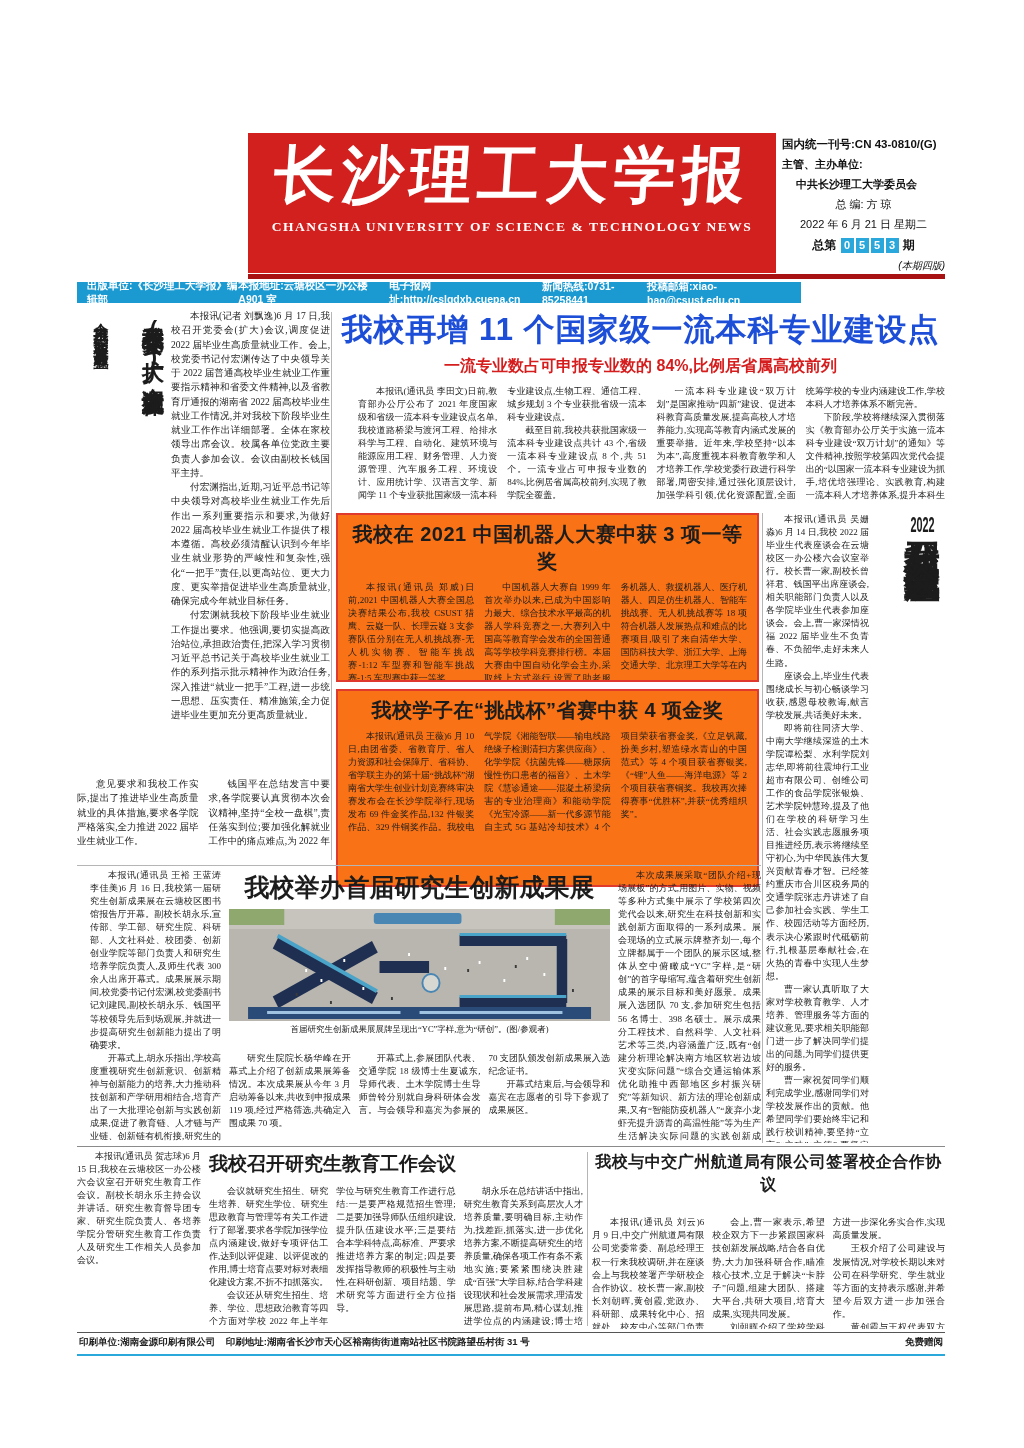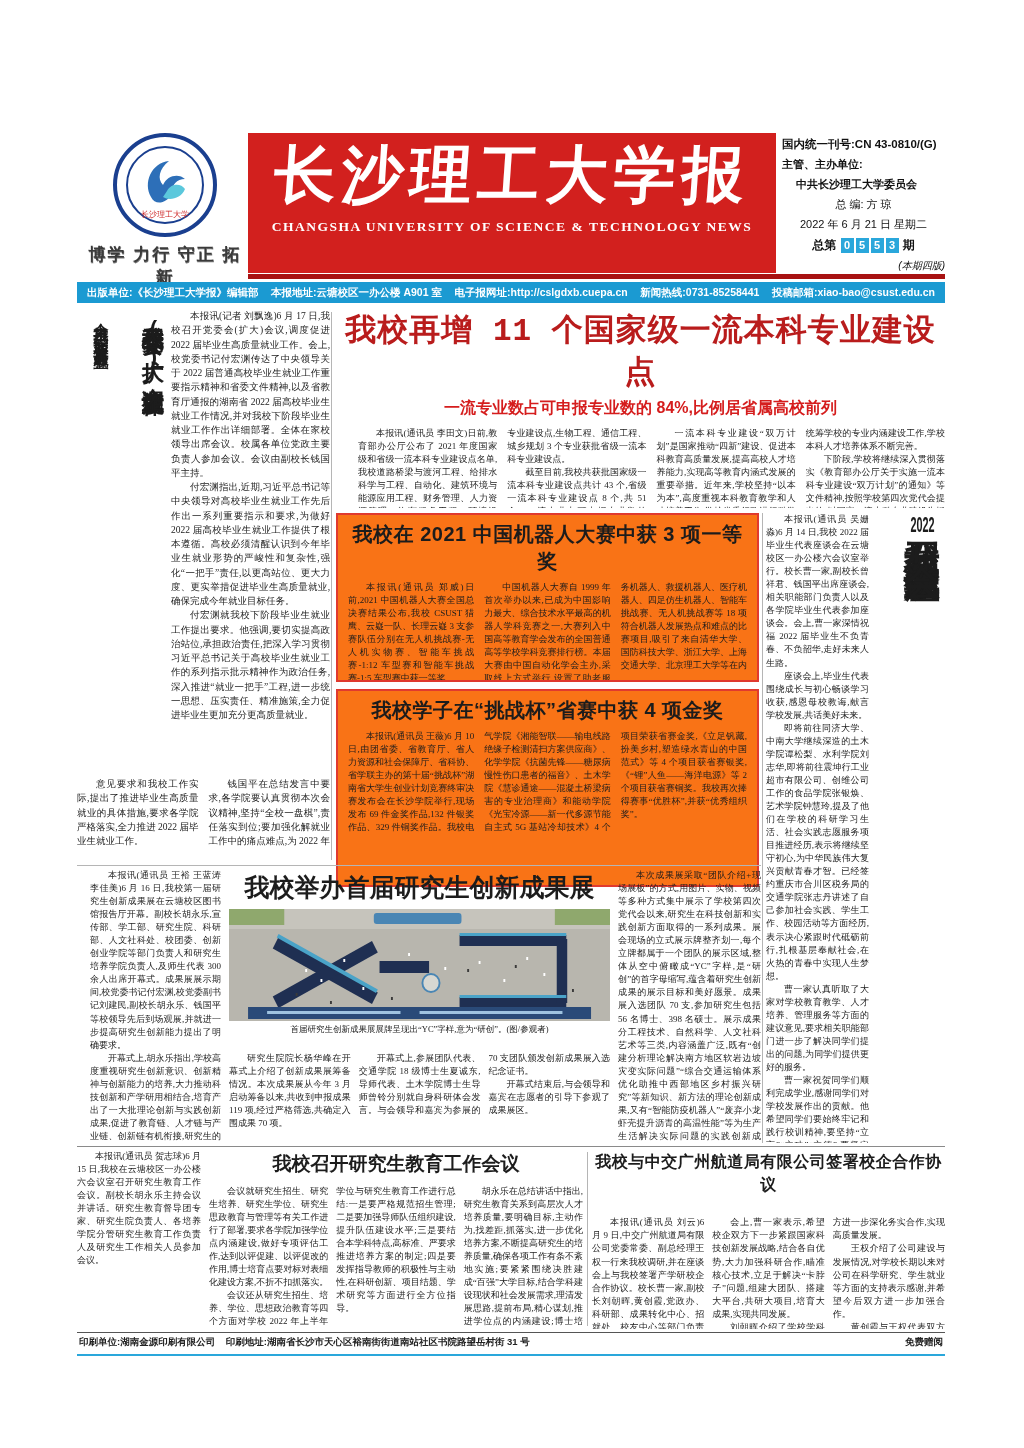--- a/index.html
+++ b/index.html
@@ -29,21 +29,21 @@
   .sup-name { font-weight:bold; padding-left:14px; }
   .editor-line { text-align:center; }
   .date-line { text-align:center; }
   .issue-line { text-align:center; font-weight:bold; font-size:12px; }
   .digit { display:inline-block; width:13px; height:15px; line-height:15px; background:#2aa7db;
            color:#fff; font-weight:bold; text-align:center; margin:0 1px; font-size:11px; }
   .edition-note { text-align:right; font-style:italic; font-size:10px; }
   .red-rule { left:248px; top:274px; width:697px; height:5px; background:#a81212; }
 
   
-  .info-bar { left:77px; top:282px; width:868px; height:21px; background:#1b9ad2; color:#fff;
+  .info-bar { left:77px; top:282px; width:724px; height:21px; background:#1b9ad2; color:#fff;
               display:flex; justify-content:space-between; align-items:center; padding:0 10px;
               font-family:"Liberation Sans",sans-serif; font-size:10.5px; font-weight:bold; }
 
   
   .para { text-indent:2em; text-align:justify; margin:0; }
   .body-sm { font-size:9.5px; line-height:1.5; }
   .body-xs { font-size:9px; line-height:1.45; }
   .vert { writing-mode:vertical-rl; text-orientation:upright; }
   .tcu { text-combine-upright:all; }
 
@@ -53,21 +53,21 @@
   .lead-titles { width:90px; display:flex; }
   .kicker { width:32px; font-family:"Liberation Sans",sans-serif; font-weight:bold;
             font-size:15px; line-height:1.1; letter-spacing:2px; padding-top:2px; }
   .vtitle { width:56px; font-family:"Liberation Sans",sans-serif; font-weight:bold;
             font-size:22px; line-height:1.05; letter-spacing:1px; }
   .lead-body { flex:1; overflow:hidden; padding-left:4px; }
   .lead-cont { margin-top:8px; height:82px; column-count:2; column-gap:10px; overflow:hidden; }
 
   
   .main-story { left:336px; top:309px; width:609px; height:199px; overflow:hidden; }
-  .ms-title { font-family:Liberation Mono, monospace; font-weight:bold; color:#b91c1c;
+  .ms-title { font-family:Liberation Sans, sans-serif; font-weight:bold; color:#1d4ed8;
               font-size:31px; text-align:center; letter-spacing:1px; }
   .ms-sub { font-family:"Liberation Sans",sans-serif; font-weight:bold; color:#d51d1d;
             font-size:16px; text-align:center; margin-top:5px; }
   .ms-body { margin-top:8px; height:128px; column-count:4; column-gap:10px; overflow:hidden;margin-left:22px; }
 
   
   .red-box { width:423px; border:2px solid #e03a2f; padding:6px 10px; background:#f97316; overflow:hidden; }
   .box-robot { left:336px; top:513px; height:169px; }
   .box-challenge { left:336px; top:689px; height:198px; }
   .box-title { font-family:"Liberation Sans",sans-serif; font-weight:bold; font-size:20px;
@@ -90,21 +90,21 @@
   .expo-photo { width:100%; height:112px; display:block; margin-top:4px; }
   .expo-caption { font-size:8.5px; text-align:center; margin-top:2px; color:#222; }
   .expo-bottom { margin-top:16px; height:108px; column-count:3; column-gap:8px; overflow:hidden; }
   .expo-right { width:144px; overflow:hidden; }
 
   
   .edu { left:77px; top:1150px; width:506px; height:179px; display:flex; overflow:hidden; }
   .edu-col1 { width:124px; overflow:hidden; }
   .edu-main { flex:1; padding-left:8px; }
   .edu-title { font-family:"Liberation Sans",sans-serif; font-weight:bold; font-size:19px;
-               text-align:center; }
+               text-align:left; }
   .edu-body { margin-top:7px; height:144px; column-count:3; column-gap:8px; overflow:hidden; }
 
   .mou { left:592px; top:1150px; width:353px; height:179px; overflow:hidden; }
   .mou-title { font-family:"Liberation Sans",sans-serif; font-weight:bold; font-size:16px;
                text-align:center; letter-spacing:0.5px; }
   .mou-body { margin-top:20px; height:148px; column-count:3; column-gap:8px; overflow:hidden; }
 
   
   .vdiv, .hdiv { background:#b5b5b5; }
   .vdiv { width:1px; }
@@ -114,30 +114,20 @@
   .footer { left:77px; top:1332px; width:868px; border-top:1px solid #555;
             border-bottom:2px solid #2aa7db; padding:3px 2px 5px 2px;
             display:flex; justify-content:space-between;
             font-family:"Liberation Sans",sans-serif; font-size:9.5px; font-weight:bold; color:#222; }
 </style>
 </head>
 <body>
 
 <div class="page">
 
-  <div class="abs logo-block">
-    <svg width="104" height="104" viewBox="0 0 104 104" style="display:block;margin:0 auto;">
-      <circle cx="52" cy="52" r="50" fill="#ffffff" stroke="#1a3f8f" stroke-width="4"></circle>
-      <circle cx="52" cy="52" r="38" fill="#ffffff" stroke="#1a3f8f" stroke-width="2"></circle>
-      <path d="M38 64 C30 50 38 30 56 28 C46 36 44 46 50 52 C54 42 66 40 72 46 C64 46 58 52 60 60 C52 72 42 72 38 64 Z" fill="#2d6fb8"></path>
-      <path d="M54 58 C58 50 68 50 72 56 C68 66 56 68 50 64 Z" fill="#5bc8dc"></path>
-      <text x="52" y="84" text-anchor="middle" font-size="8" fill="#c22" font-family="'Liberation Sans',sans-serif">长沙理工大学</text>
-    </svg>
-    <div class="motto">博学 力行 守正 拓新</div>
-  </div>
 
   <div class="abs banner">
     <div class="banner-title">长沙理工大学报</div>
     <div class="banner-en">CHANGSHA  UNIVERSITY  OF  SCIENCE  &amp;  TECHNOLOGY  NEWS</div>
   </div>
 
   <div class="abs pub-info">
     <div class="issn">国内统一刊号:CN 43-0810/(G)</div>
     <div class="sup-label">主管、主办单位:</div>
     <div class="sup-name">中共长沙理工大学委员会</div>

